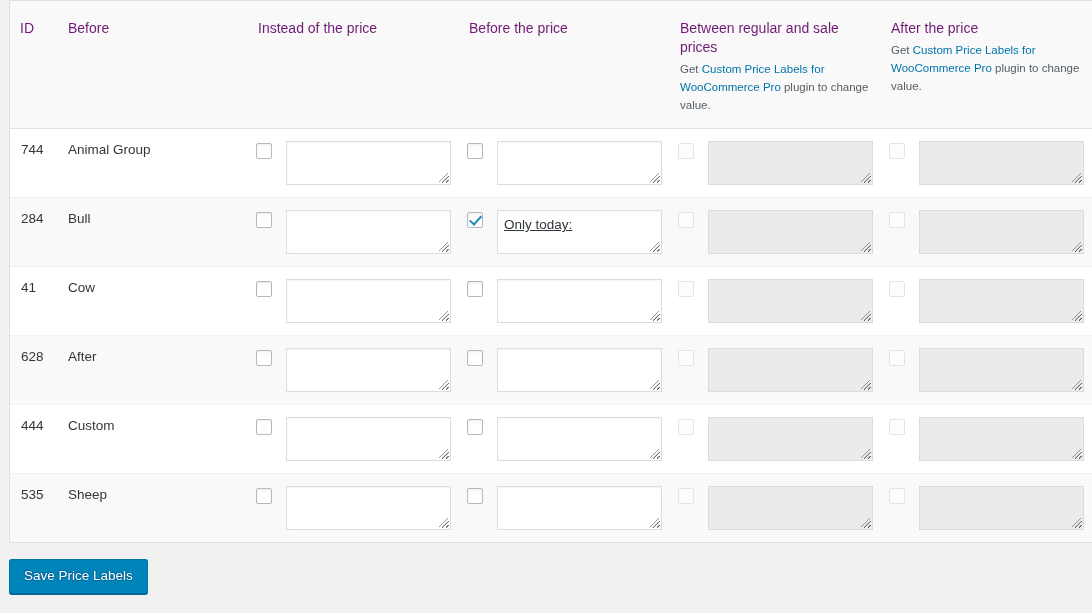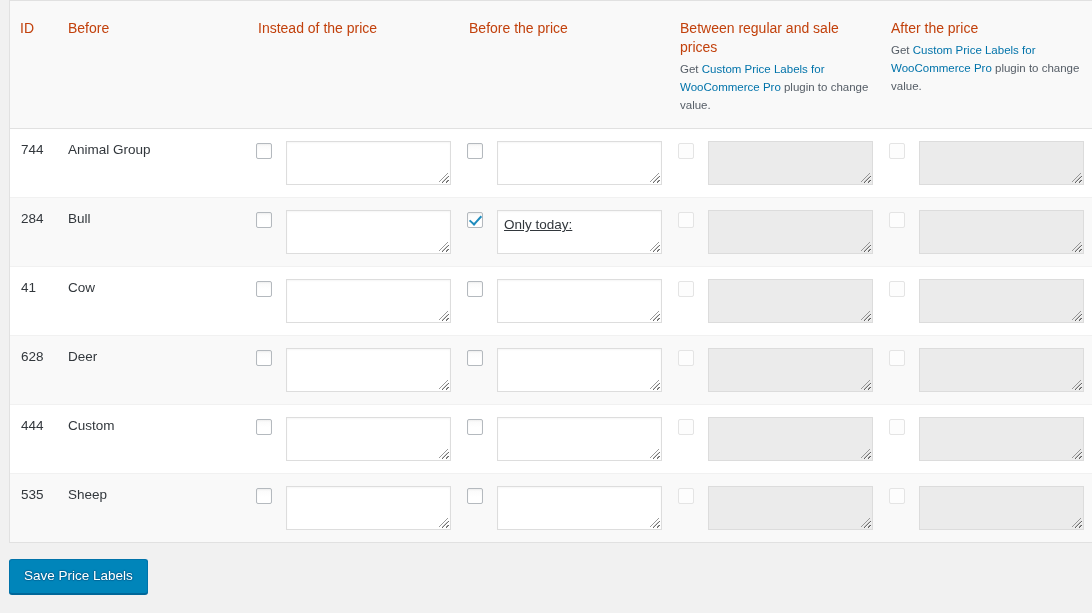--- a/index.html
+++ b/index.html
@@ -45,21 +45,21 @@
     vertical-align: top;
     padding: 18px 10px 14px 10px;
     font-weight: 400;
     color: #555d66;
     font-size: 14px;
     line-height: 19px;
   }
   .th-title {
     display: block;
     font-size: 14px;
-    color: #c2410c;
+    color: #701a75;
     line-height: 19px;
   }
   .th-note {
     display: block;
     margin-top: 3px;
     font-size: 11.5px;
     line-height: 18px;
     color: #555d66;
   }
   .th-note a {
@@ -348,21 +348,21 @@
             <div class="ta-wrap">
               <textarea class="ta pro" disabled="" style=""></textarea>
               <svg class="ta-grip" viewBox="0 0 11 11">
                 <path d="M10 1 L1 10 M10 4.5 L4.5 10 M10 8 L8 10" stroke="#888" stroke-width="1" fill="none"></path>
               </svg>
             </div>
           </td>
         </tr>
         <tr>
           <td class="cell-id">628</td>
-          <td class="cell-title">Deer</td>
+          <td class="cell-title">After</td>
           <td class="cb-cell"><input type="checkbox" class="cb" style=""></td>
           <td class="ta-cell">
             <div class="ta-wrap">
               <textarea class="ta" style=""></textarea>
               <svg class="ta-grip" viewBox="0 0 11 11">
                 <path d="M10 1 L1 10 M10 4.5 L4.5 10 M10 8 L8 10" stroke="#888" stroke-width="1" fill="none"></path>
               </svg>
             </div>
           </td>
           <td class="cb-cell"><input type="checkbox" class="cb" style=""></td>

